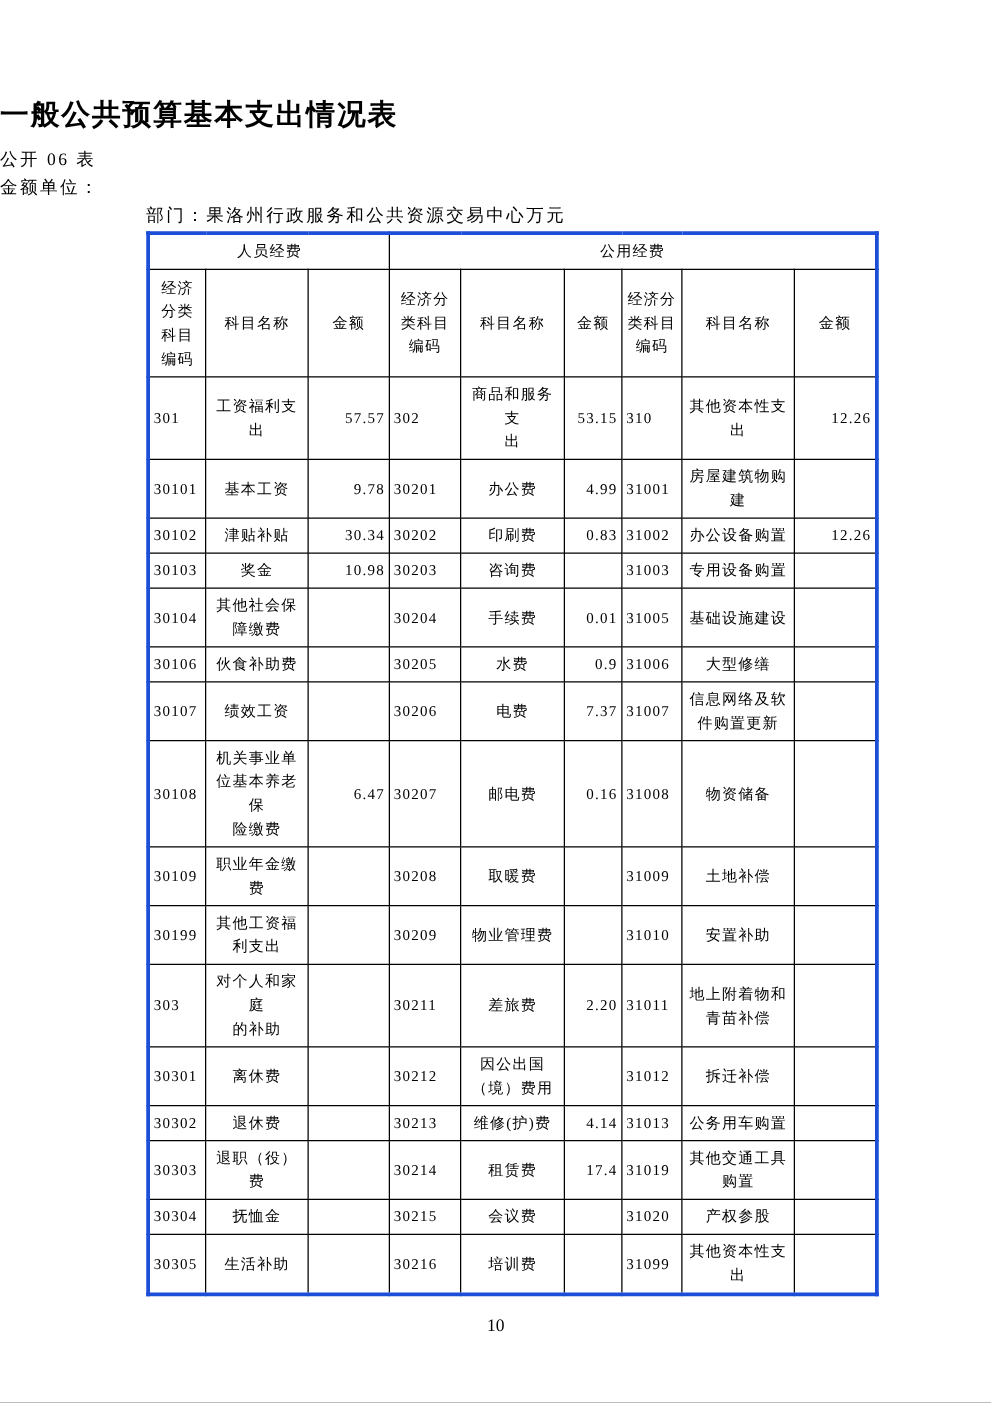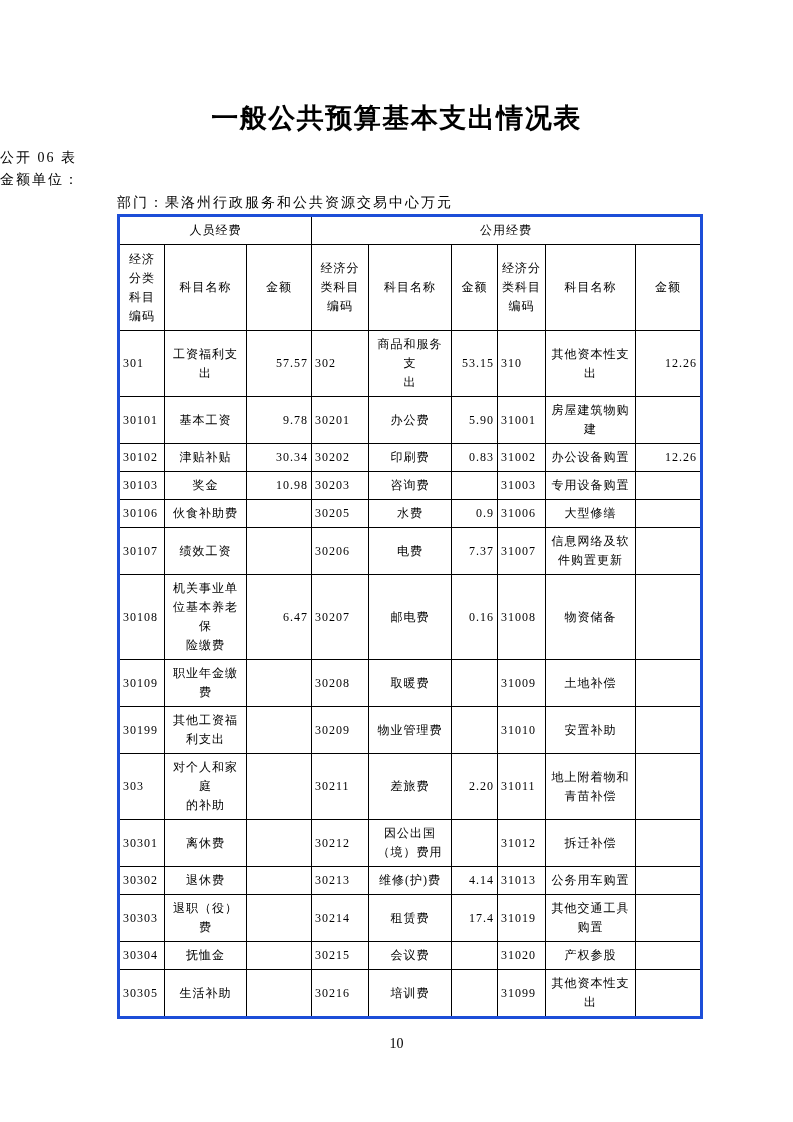--- a/index.html
+++ b/index.html
@@ -13,25 +13,24 @@
     height: 1122px;
     margin: 0 auto;
     background: #ffffff;
     font-family: "Liberation Serif", "DejaVu Serif", serif;
     color: #000000;
     overflow: hidden;
     box-sizing: border-box;
   }
   .doc-title {
     margin: 0;
-    padding-top: 100px;
-    text-align: center;
+    padding-top: 76px;
     font-family: "DejaVu Sans", "Liberation Sans", sans-serif;
     font-weight: bold;
-    font-size: 27px;
+    font-size: 23px;
     letter-spacing: 1.5px;
   }
   .meta-block {
     width: 712px;
     margin-top: 11px;
     text-align: left;
     font-size: 14px;
     letter-spacing: 2px;
     line-height: 22px;
   }
@@ -158,21 +157,21 @@
           <td class="code">310</td>
           <td class="name">其他资本性支出</td>
           <td class="amount">12.26</td>
         </tr>
         <tr>
           <td class="code">30101</td>
           <td class="name">基本工资</td>
           <td class="amount">9.78</td>
           <td class="code">30201</td>
           <td class="name">办公费</td>
-          <td class="amount">5.90</td>
+          <td class="amount">4.99</td>
           <td class="code">31001</td>
           <td class="name">房屋建筑物购
 建</td>
           <td class="amount"></td>
         </tr>
         <tr>
           <td class="code">30102</td>
           <td class="name">津贴补贴</td>
           <td class="amount">30.34</td>
           <td class="code">30202</td>
@@ -184,20 +183,32 @@
         </tr>
         <tr>
           <td class="code">30103</td>
           <td class="name">奖金</td>
           <td class="amount">10.98</td>
           <td class="code">30203</td>
           <td class="name">咨询费</td>
           <td class="amount"></td>
           <td class="code">31003</td>
           <td class="name">专用设备购置</td>
+          <td class="amount"></td>
+        </tr>
+        <tr>
+          <td class="code">30104</td>
+          <td class="name">其他社会保
+障缴费</td>
+          <td class="amount"></td>
+          <td class="code">30204</td>
+          <td class="name">手续费</td>
+          <td class="amount">0.01</td>
+          <td class="code">31005</td>
+          <td class="name">基础设施建设</td>
           <td class="amount"></td>
         </tr>
         <tr>
           <td class="code">30106</td>
           <td class="name">伙食补助费</td>
           <td class="amount"></td>
           <td class="code">30205</td>
           <td class="name">水费</td>
           <td class="amount">0.9</td>
           <td class="code">31006</td>

